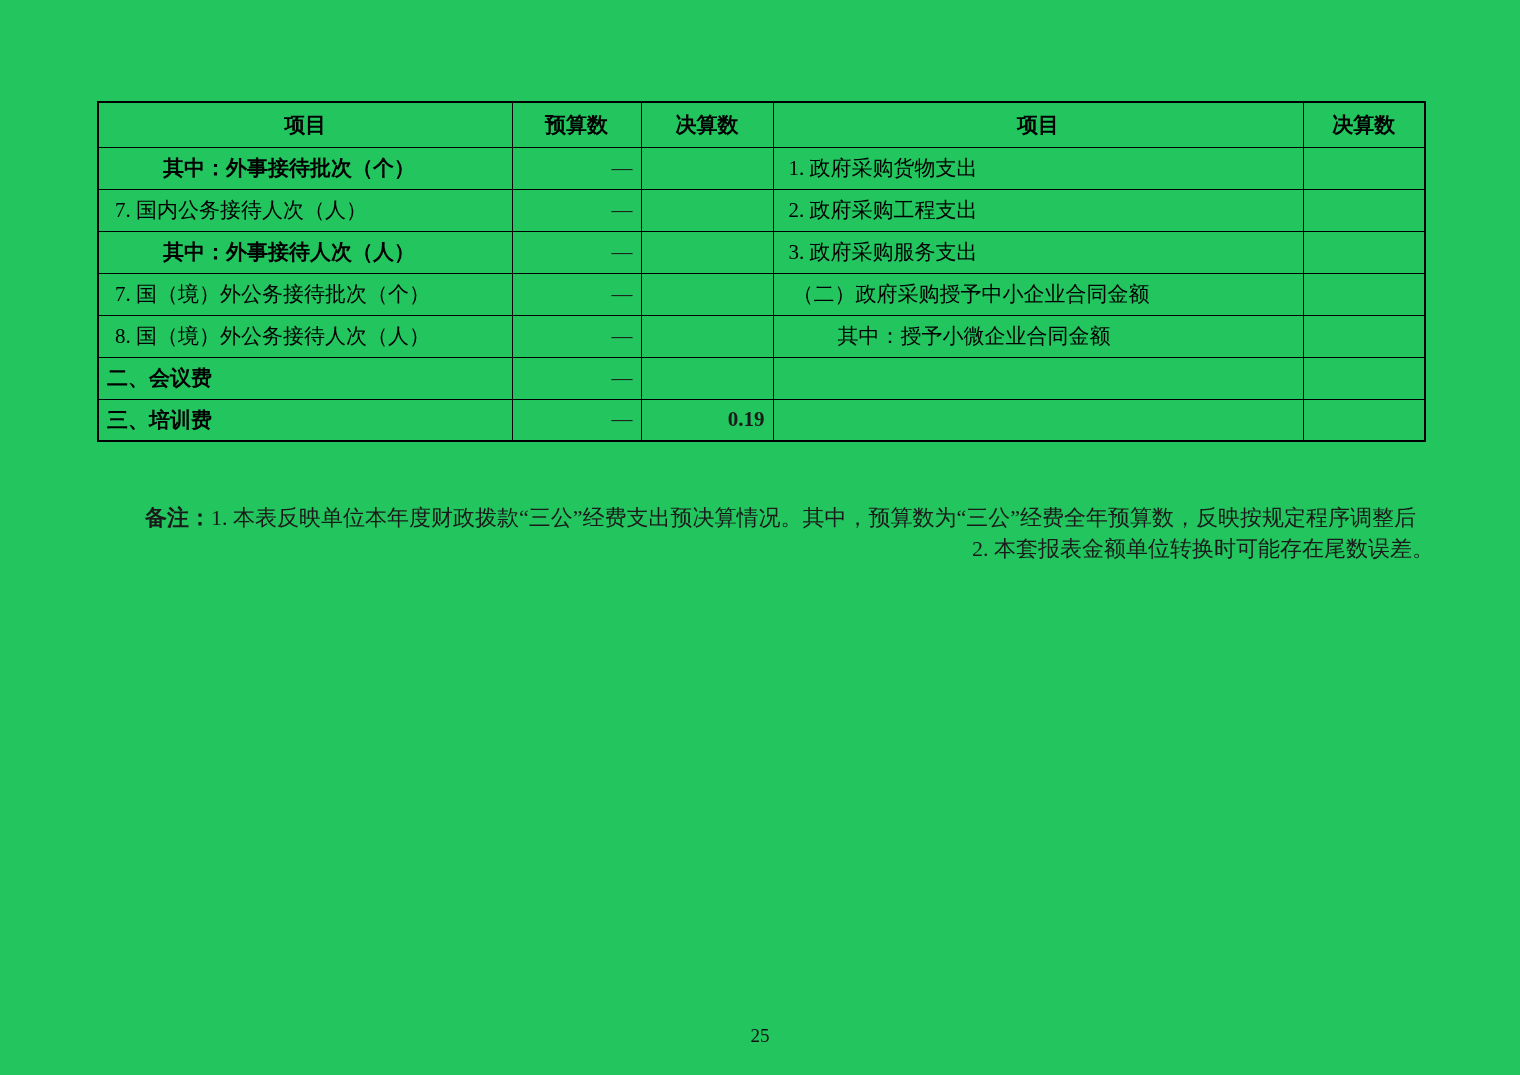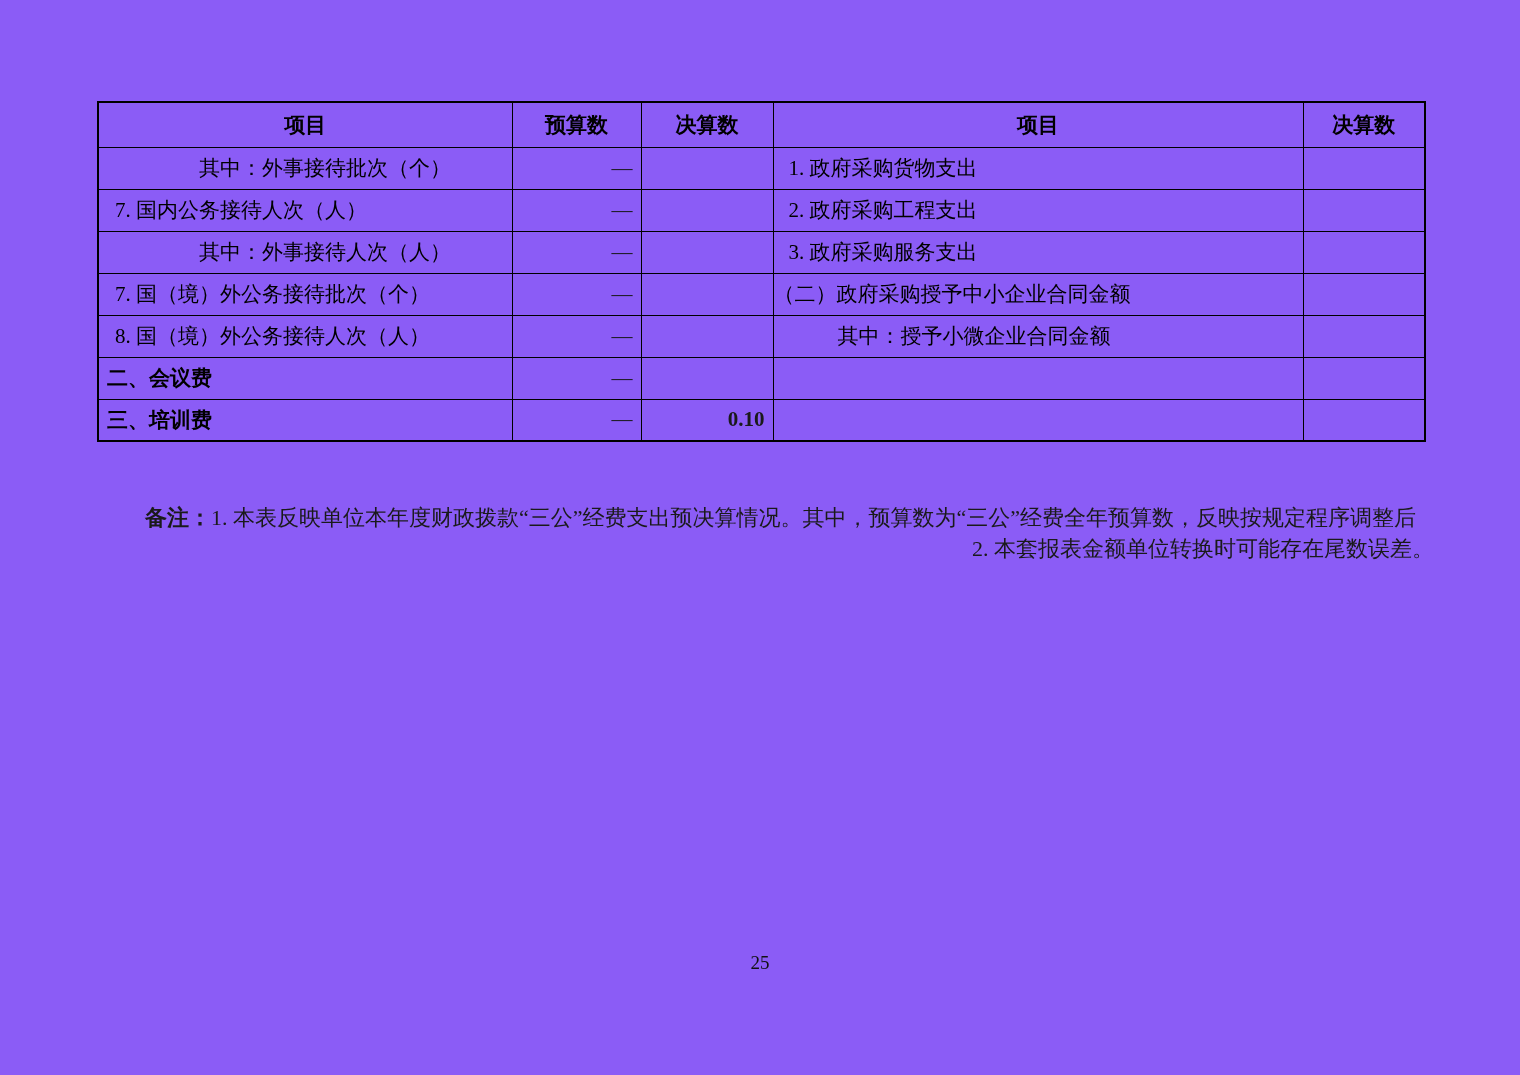--- a/index.html
+++ b/index.html
@@ -4,21 +4,21 @@
 <style>
   * { margin: 0; padding: 0; box-sizing: border-box; }
   html, body { background: #ffffff; }
   body {
     width: 1520px; height: 1075px;
     font-family: "Liberation Serif", "DejaVu Serif", serif;
     color: #000000;
     position: relative;
     overflow: hidden;
   }
-  .page { position: relative; width: 1520px; height: 1075px; background: #8b5cf6; }
+  .page { position: relative; width: 1520px; height: 1075px; background: #22c55e; }
 
   table.main-table {
     position: absolute; left: 97px; top: 101px;
     width: 1327px;
     border-collapse: collapse;
     table-layout: fixed;
     border: 2px solid #000000;
   }
   table.main-table th, table.main-table td {
     border: 1px solid #000000;
@@ -28,39 +28,39 @@
   }
   table.main-table thead tr { height: 45px; }
   table.main-table tbody tr { height: 42px; }
   th.hdr { font-weight: bold; text-align: center; }
   td.c-item { text-align: left; }
   td.c-num  { text-align: right; padding-right: 8px; color: #1a1a1a; }
   td.bold, .bold { font-weight: bold; }
   
   .li0 { padding-left: 8px; }
   .li1 { padding-left: 16px; }
-  .li2 { padding-left: 100px; }
+  .li2 { padding-left: 64px; font-weight: bold; }
   
-  .ri0 { padding-left: 0; }
+  .ri0 { padding-left: 19px; }
   .ri1 { padding-left: 15px; }
   .ri2 { padding-left: 64px; margin-top: 16px; }
 
   .notes {
     position: absolute; left: 104px; top: 502px;
     width: 1330px;
     font-size: 22px;
     line-height: 31px;
     color: #1a1a1a;
   }
   .note-line1 { padding-left: 41px; }
   .note-line3 { padding-left: 104px; text-align: right; }
   .note-label { font-weight: bold; }
 
   .page-number {
-    position: absolute; left: 0; right: 0; top: 952px;
+    position: absolute; left: 0; right: 0; top: 1025px;
     text-align: center;
     font-size: 19px;
     color: #111111;
   }
 </style>
 </head>
 <body>
 
 <div class="page">
 
@@ -120,21 +120,21 @@
         <tr>
           <td class="c-item li0 bold">二、会议费</td>
           <td class="c-num">—</td>
           <td class="c-num bold"></td>
           <td class="c-item ri0"></td>
           <td class="c-num"></td>
         </tr>
         <tr>
           <td class="c-item li0 bold">三、培训费</td>
           <td class="c-num">—</td>
-          <td class="c-num bold">0.10</td>
+          <td class="c-num bold">0.19</td>
           <td class="c-item ri0"></td>
           <td class="c-num"></td>
         </tr>
       </tbody>
   </table>
 
   <div class="notes">
     <div class="note-line1">
       <span class="note-label">备注：</span><span>1. 本表反映单位本年度财政拨款“三公”经费支出预决算情况。其中，预算数为“三公”经费全年预算数，反映按规定程序调整后</span>
     </div>

